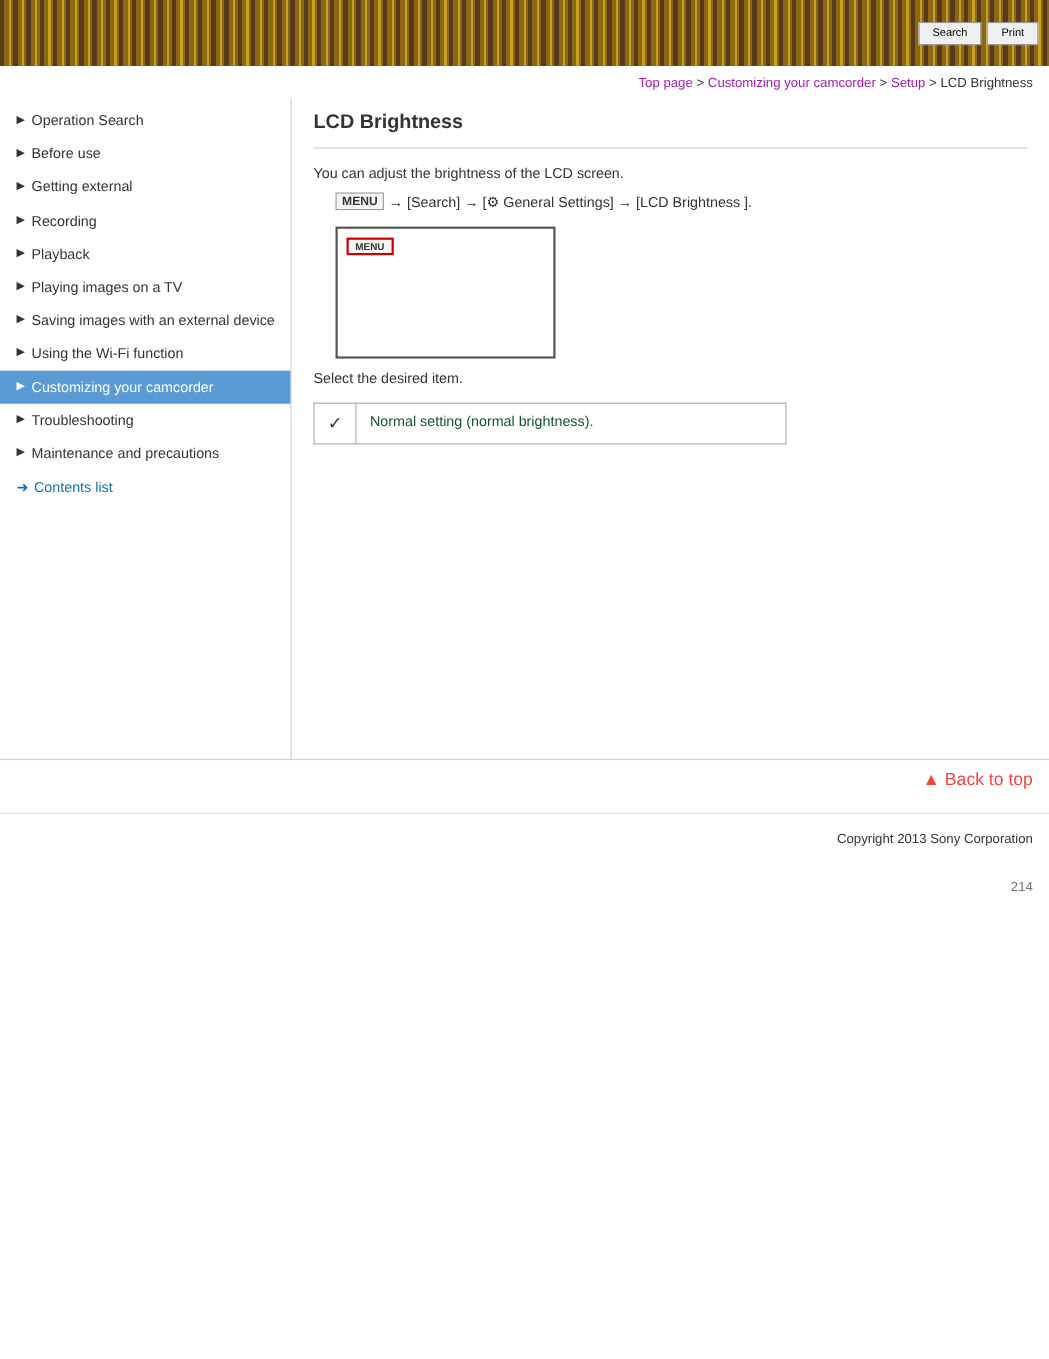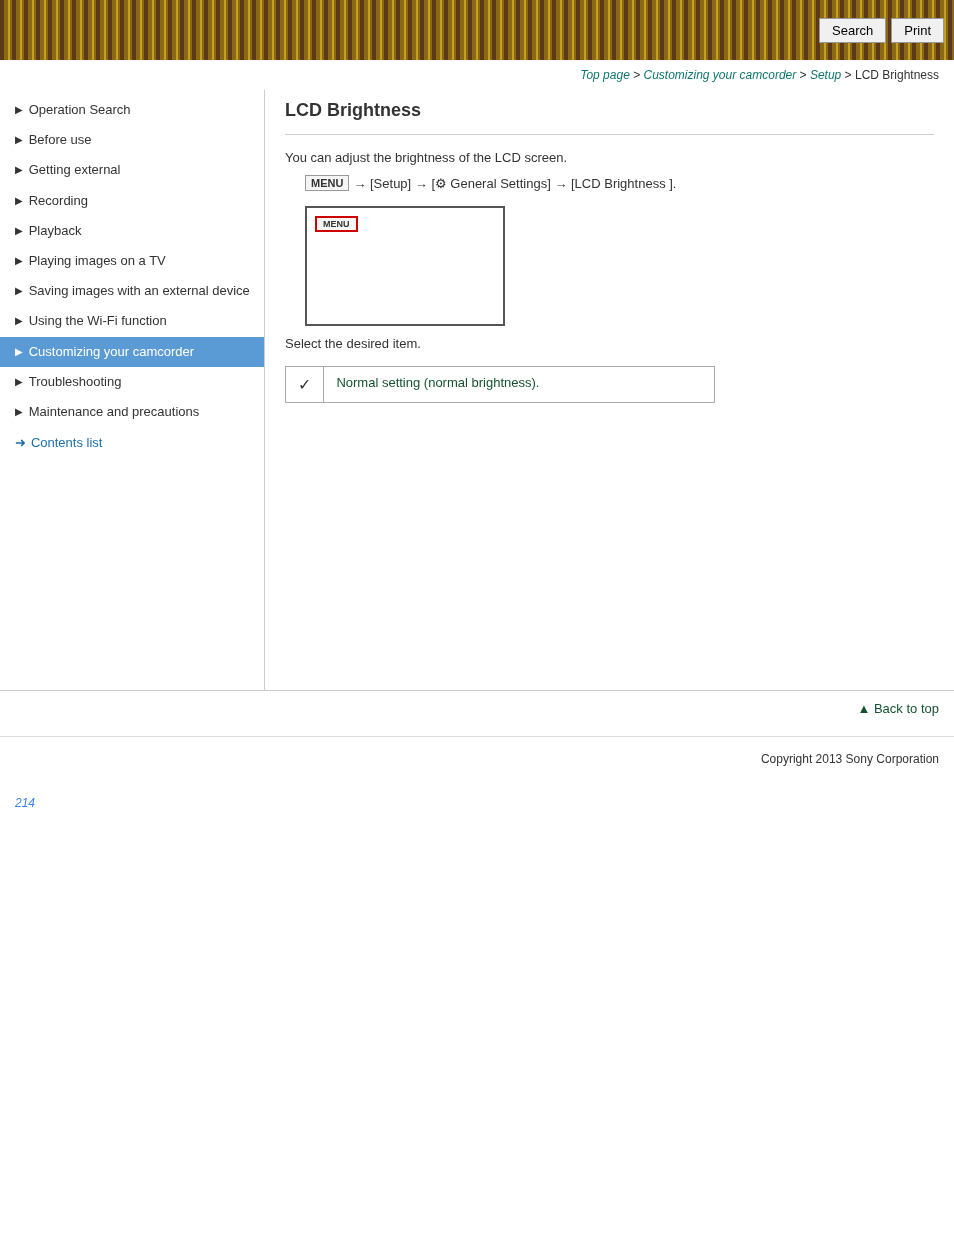--- a/index.html
+++ b/index.html
@@ -18,35 +18,34 @@
       display: flex;
       align-items: center;
       justify-content: flex-end;
       padding-right: 10px;
     }
     .header-search-btn, .header-print-btn {
       background: #f0f0f0;
       border: 1px solid #999;
       padding: 4px 12px;
       cursor: pointer;
-      font-size: 13px;
+      font-size: 10px;
       margin-left: 5px;
     }
 
     
     .breadcrumb {
       text-align: right;
       padding: 8px 15px;
       font-size: 12px;
       color: #1a6fa8;
     }
     .breadcrumb a {
-      color: #0f766e;
+      color: #a21caf;
       text-decoration: none;
-      font-style: italic;
     }
     .breadcrumb span {
       color: #333;
     }
 
     
     .layout {
       display: flex;
       min-height: 600px;
     }
@@ -176,38 +175,37 @@
       color: #14532d;
     }
 
     
     .back-to-top-row {
       text-align: right;
       padding: 10px 15px;
       border-top: 1px solid #ccc;
     }
     .back-to-top-link {
-      color: #14532d;
+      color: #ef4444;
       text-decoration: none;
-      font-size: 13px;
+      font-size: 16px;
     }
     .footer {
       text-align: right;
       padding: 15px;
       font-size: 12px;
       color: #333;
       border-top: 1px solid #ddd;
       margin-top: 10px;
     }
     .page-number {
-      text-align: left;
+      text-align: right;
       padding: 15px;
       font-size: 12px;
-      color: #3b82f6;
-      font-style: italic;
+      color: #737373;
     }
   </style>
 </head>
 <body>
 
 <div class="header">
   <button class="header-search-btn">Search</button>
   <button class="header-print-btn">Print</button>
 </div>
 
@@ -278,21 +276,21 @@
   <div class="main-content">
 
     <div class="page-title-section">
       <div class="page-title">LCD Brightness</div>
     </div>
 
     <p class="description">You can adjust the brightness of the LCD screen.</p>
 
     <div class="menu-instruction">
       <span class="menu-key">MENU</span>
-      <span> → [Setup] → [</span>
+      <span> → [Search] → [</span>
       <span>⚙ General Settings</span>
       <span>] → [LCD Brightness ].</span>
     </div>
 
     <div class="lcd-preview">
       <div class="lcd-menu-button">MENU</div>
     </div>
 
     <p class="select-text">Select the desired item.</p>
 

